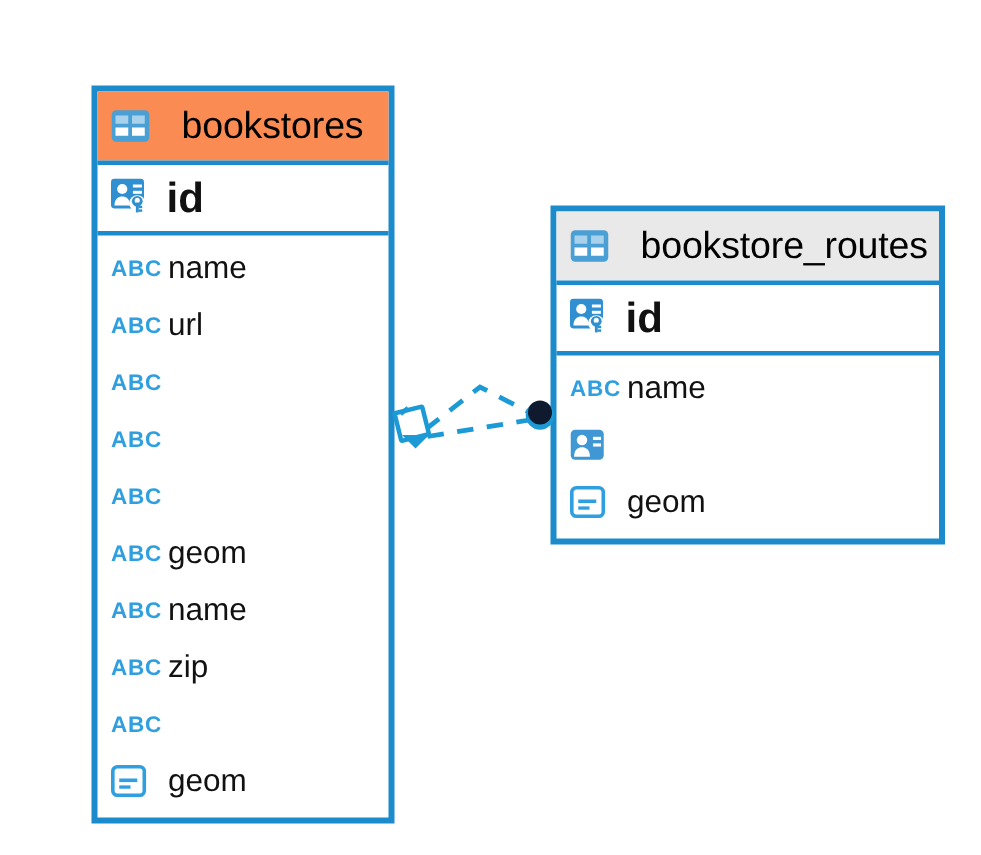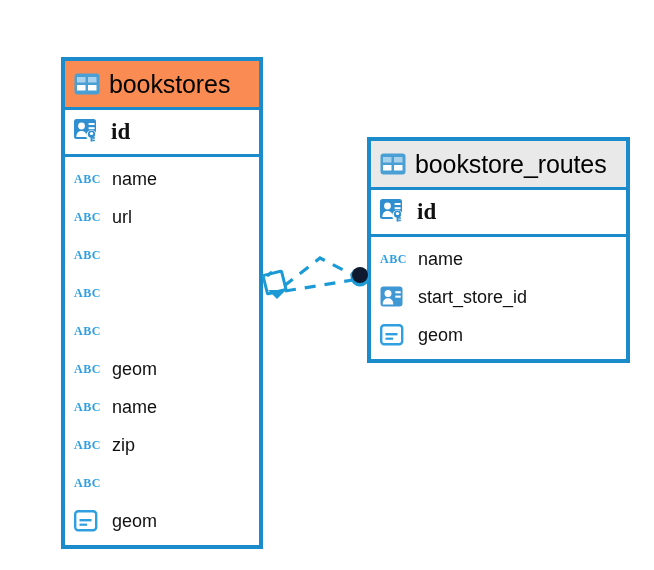--- a/index.html
+++ b/index.html
@@ -38,58 +38,58 @@
     padding: 0 8px 0 9px;
   }
   .entity-header.accent { background: #fa8b52; }
   .entity-header.plain  { background: #e9e9e9; }
 
   .entity-title {
     font-size: 25px;
     color: #000000;
     letter-spacing: -0.1px;
     white-space: nowrap;
-    margin-left: 9px;
+    margin-left: 21px;
   }
 
   .pk-section {
     border-top: 3px solid #1b8bcb;
     border-bottom: 3px solid #1b8bcb;
   }
 
   .field-row {
     display: flex;
     align-items: center;
     box-sizing: border-box;
     height: 38px;
     padding: 0 8px 0 9px;
   }
   .field-row.pk { height: 44px; }
 
   .field-label {
-    font-size: 18px;
+    font-size: 21px;
     color: #111111;
     white-space: nowrap;
     margin-left: 8px;
   }
-  .field-label.bold { font-weight: bold; font-size: 23px; font-family: Liberation Serif, serif; }
+  .field-label.bold { font-weight: bold; font-size: 28px; }
 
   .fields-section { padding: 3px 0 5px 0; }
 
   
   .icon {
     flex: 0 0 auto;
     display: inline-block;
     line-height: 0;
   }
   .icon svg { display: block; }
 
   .abc-icon {
-    font-family: Liberation Serif, serif;
-    font-size: 12px;
+    font-family: Liberation Sans, sans-serif;
+    font-size: 15px;
     font-weight: bold;
     color: #2f9fe0;
     letter-spacing: 0.5px;
     line-height: 1;
     flex: 0 0 auto;
     width: 30px;
   }
 
   
   #connector {
@@ -246,21 +246,20 @@
       <div class="field-row">
         <span class="icon" style="width:30px;">
           <svg width="24" height="22" viewBox="0 0 24 22">
             <rect x="0.5" y="0.5" width="22" height="20" rx="3" fill="#3f97d4"></rect>
             <circle cx="8" cy="7.4" r="3.5" fill="#ffffff"></circle>
             <path d="M2.7 18.5 C2.7 13.8 5.4 12.2 8 12.2 C10.6 12.2 13.3 13.8 13.3 18.5 Z" fill="#ffffff"></path>
             <rect x="15.3" y="5.2" width="5.4" height="2.1" fill="#ffffff"></rect>
             <rect x="15.3" y="9.6" width="5.4" height="2.1" fill="#ffffff"></rect>
           </svg>
         </span>
-        <span class="field-label">start_store_id</span>
       </div>
 
 
       <div class="field-row">
         <span class="icon" style="width:30px;">
           <svg width="24" height="22" viewBox="0 0 24 22">
             <rect x="1.2" y="1.2" width="21" height="19" rx="3" fill="#ffffff" stroke="#2f9fe0" stroke-width="2.4"></rect>
             <rect x="5.5" y="9" width="12" height="2.4" fill="#2f9fe0"></rect>
             <rect x="5.5" y="13.6" width="7.5" height="2.2" fill="#2f9fe0"></rect>
           </svg>

